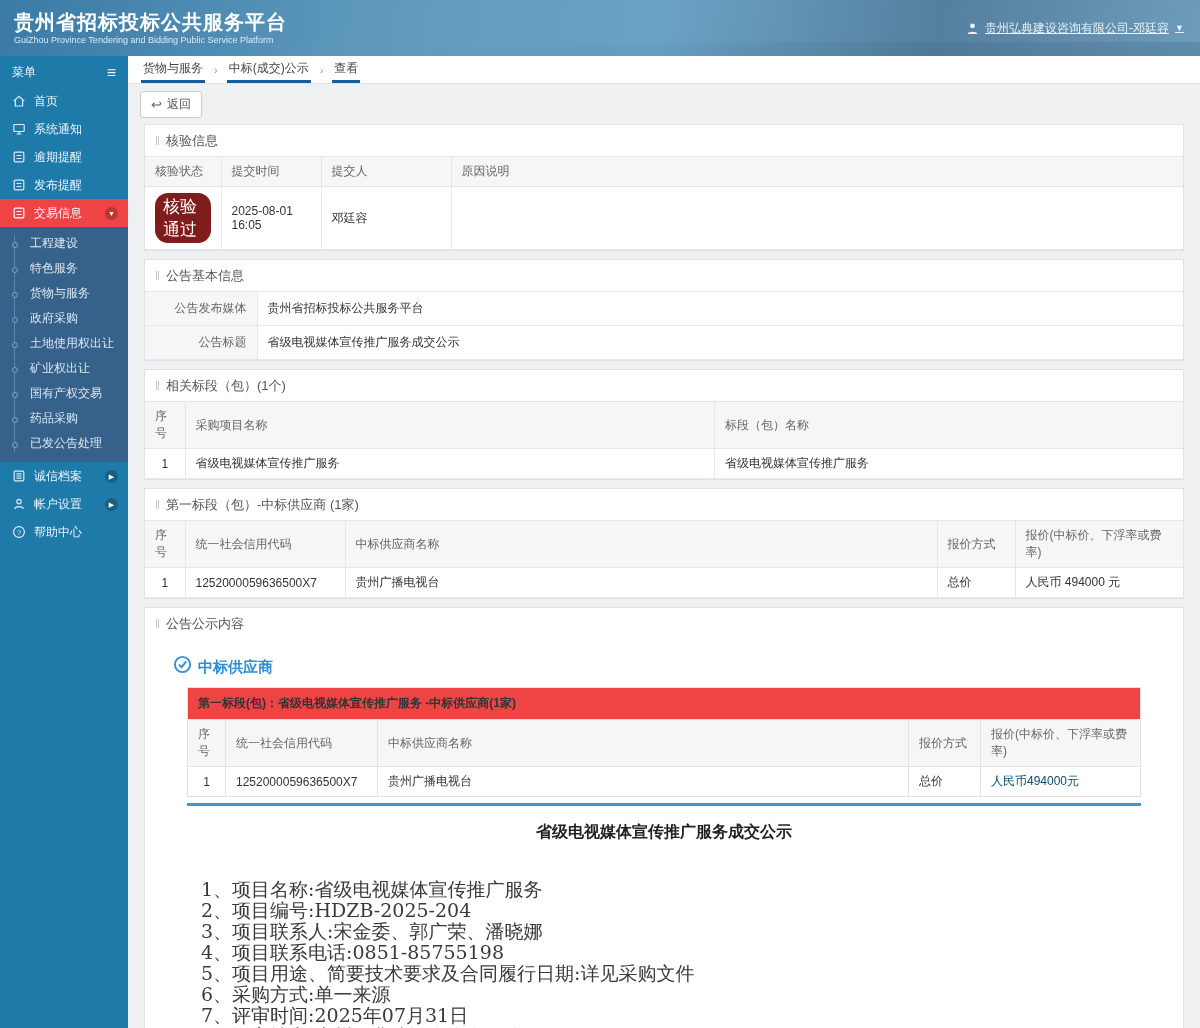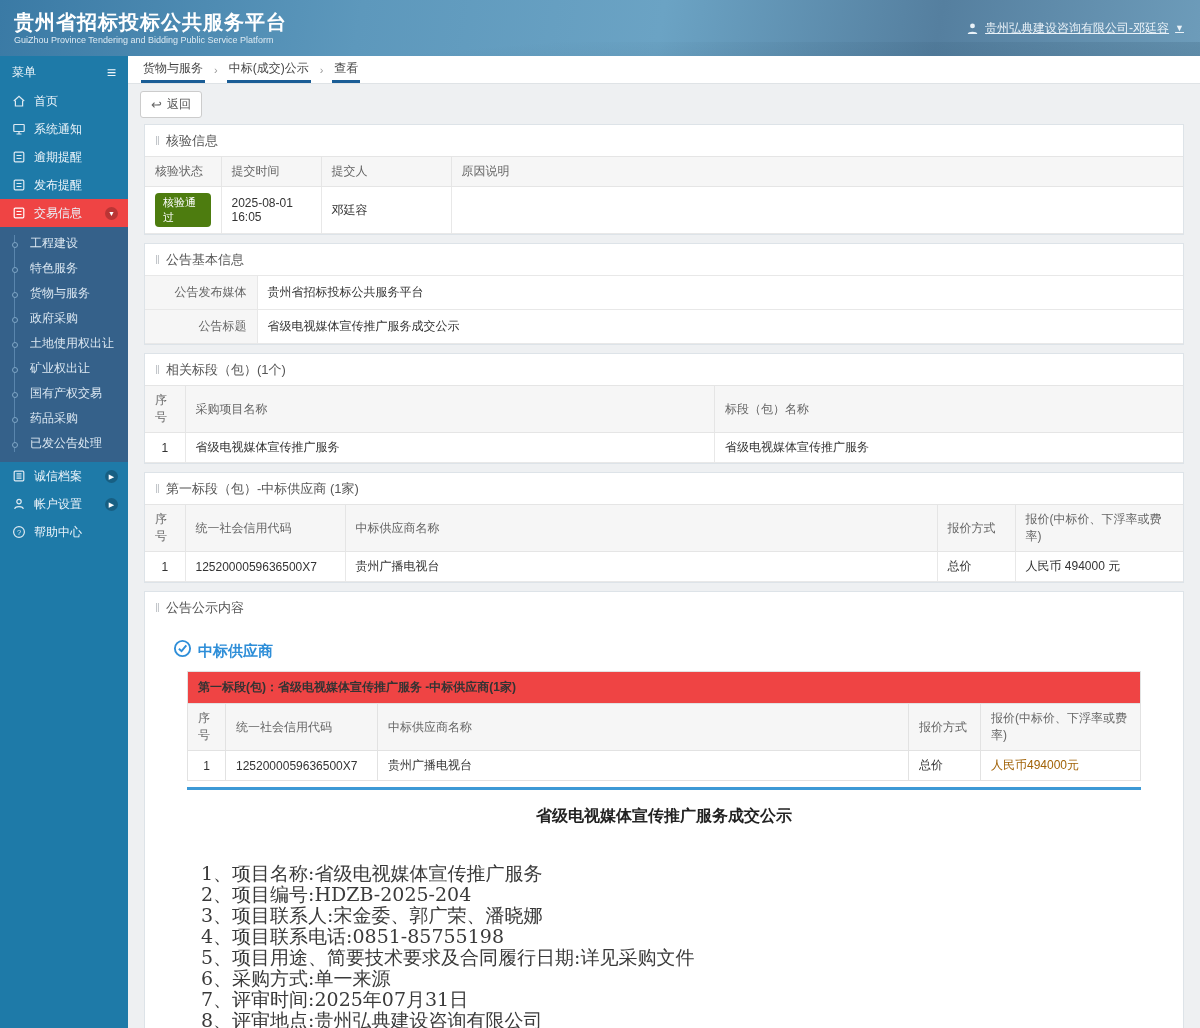--- a/index.html
+++ b/index.html
@@ -53,36 +53,36 @@
 
   .panel { background: #fff; border: 1px solid #dde3e8; margin: 0 16px 8px; }
   .panel-title { padding: 7px 10px 6px; font-size: 13px; color: #555; border-bottom: 0; }
   .panel-title .mark { color: #c0c4c8; margin-right: 6px; font-size: 12px; }
 
   table.grid { width: 100%; border-collapse: collapse; }
   table.grid th { background: #f6f6f6; color: #666; font-weight: normal; text-align: left; padding: 6px 10px; font-size: 12px; border: 1px solid #e5e5e5; }
   table.grid td { background: #fff; color: #333; padding: 6px 10px; font-size: 12px; border: 1px solid #e8e8e8; }
   table.grid tr > *:first-child { border-left: 0; }
   table.grid tr > *:last-child { border-right: 0; }
-  .badge-pass { display: inline-block; background: #4d7c0f; color: #fff; font-size: 11px; padding: 2px 8px; border-radius: 4px; }
+  .badge-pass { display: inline-block; background: #7f1d1d; color: #fff; font-size: 17px; padding: 2px 8px; border-radius: 13px; }
 
   table.kv { width: 100%; border-collapse: collapse; }
   table.kv td { border: 1px solid #e8e8e8; padding: 8px 10px; font-size: 12px; }
   table.kv td.k { width: 112px; background: #f6f6f6; color: #666; text-align: right; }
   table.kv tr > *:first-child { border-left: 0; }
   table.kv tr > *:last-child { border-right: 0; }
 
   
   .content-inner { padding: 6px 42px 18px; }
   .winner-head { display: flex; align-items: flex-end; gap: 6px; margin: 10px 0 10px -14px; color: #2e8ed8; font-size: 15px; font-weight: bold; }
   .band { background: #ef4444; border: 1px solid #e2e2e2; border-bottom: 0; padding: 7px 10px; font-size: 12px; font-weight: 600; color: #333; }
   table.inner { width: 100%; border-collapse: collapse; }
   table.inner th { background: #f6f6f6; color: #666; font-weight: normal; text-align: left; padding: 6px 10px; font-size: 12px; border: 1px solid #e2e2e2; }
   table.inner td { background: #fff; padding: 6px 10px; font-size: 12px; border: 1px solid #e2e2e2; }
-  .price-dim { color: #a16207; }
+  .price-dim { color: #0c4a6e; }
   .blue-hr { height: 3px; background: #3c99d6; margin-top: 6px; }
 
   .doc { font-family: "DejaVu Serif", "Liberation Serif", serif; color: #3a3a3a; }
   .doc-title { text-align: center; font-size: 16px; font-weight: bold; color: #222; margin: 16px 0 36px; }
   .doc-p { font-size: 19px; line-height: 21px; margin-left: 14px; white-space: nowrap; }
 </style>
 </head>
 <body>
 
 <div class="app">

